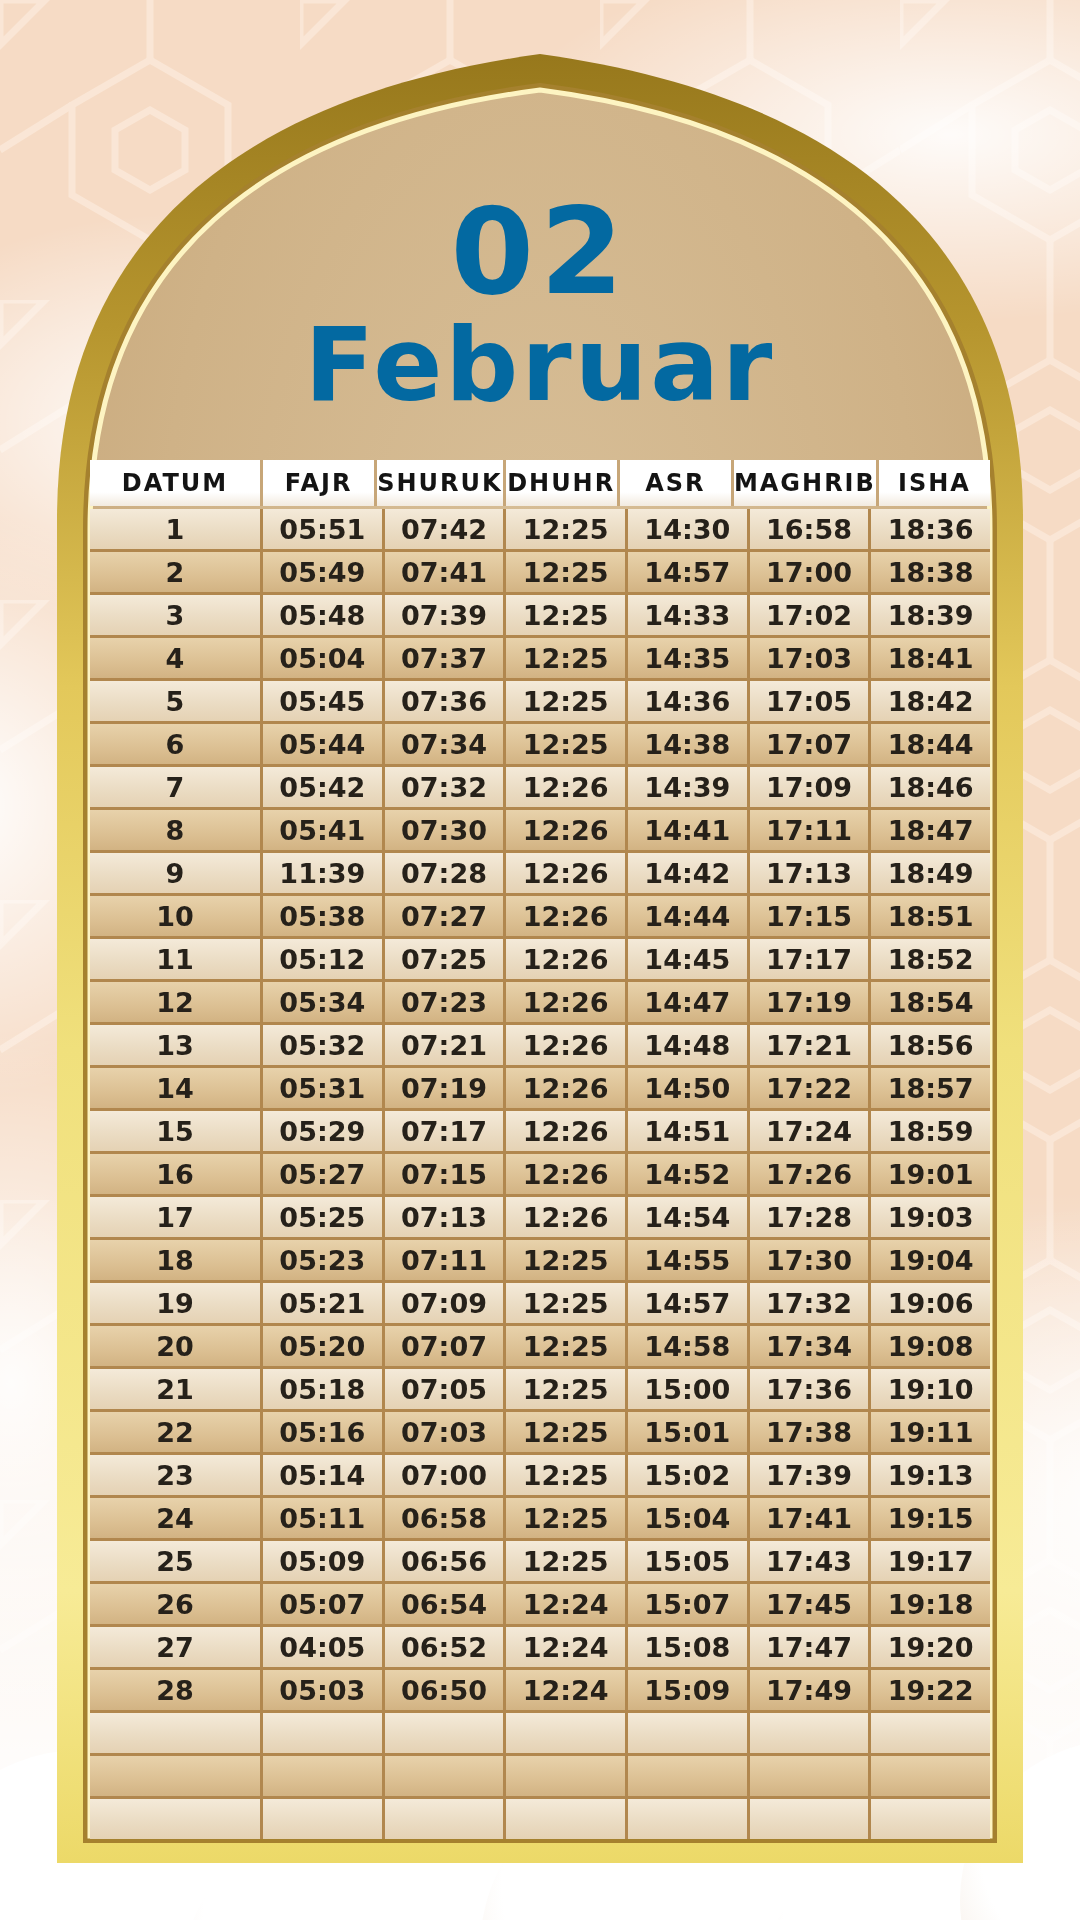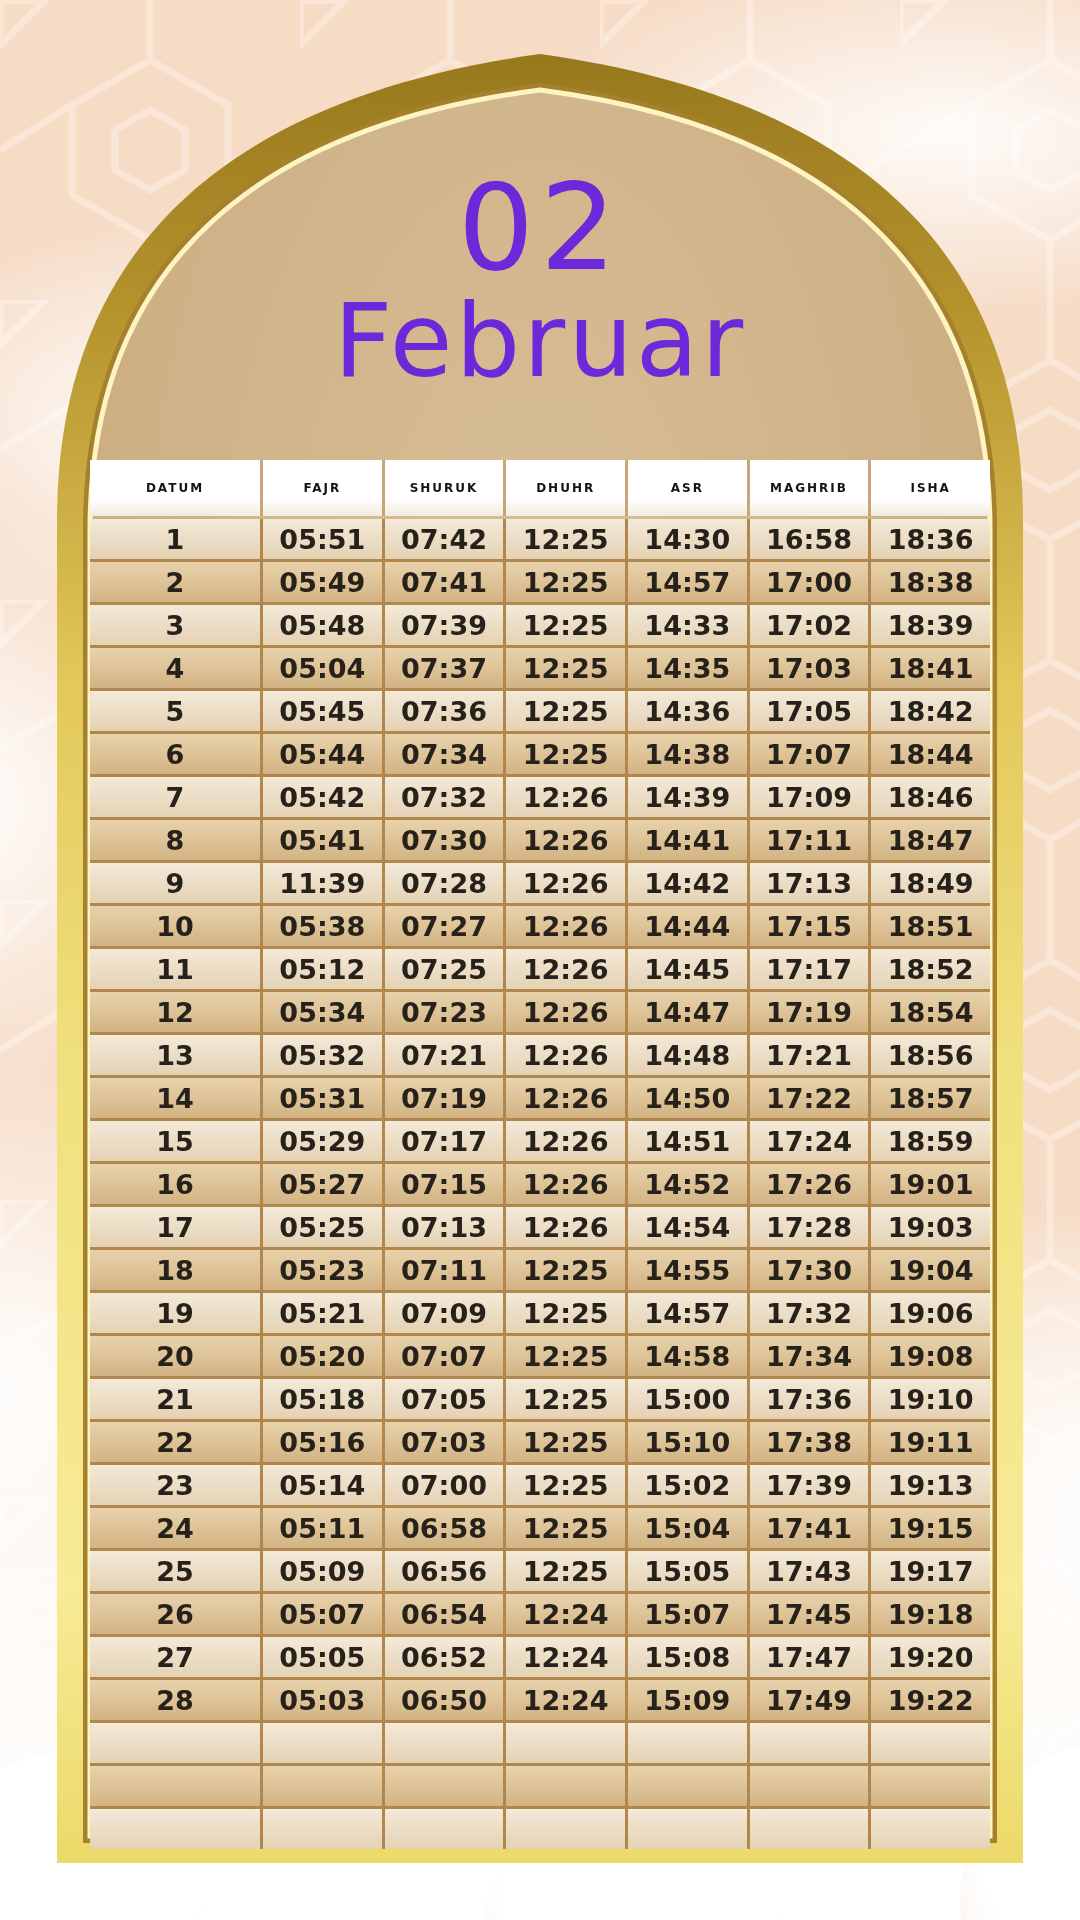--- a/index.html
+++ b/index.html
@@ -19,35 +19,35 @@
       radial-gradient(ellipse 380px 500px at 1% 72%,  rgba(255,255,255,.9),  rgba(255,255,255,0) 70%),
       radial-gradient(ellipse 460px 420px at 103% 78%,rgba(255,255,255,.92), rgba(255,255,255,0) 70%),
       linear-gradient(180deg, rgba(255,255,255,0) 62%, rgba(255,255,255,.75) 82%, #ffffff 96%);
   }
   .puff{position:absolute;border-radius:50%;
     background:radial-gradient(circle at 50% 32%, #ffffff 52%, #f7efe7 78%, #e9dccf 100%);}
   
   .arch{position:absolute;inset:0;}
   
   .title{
-    position:absolute;top:168px;left:0;width:100%;
-    text-align:center;color:#6d28d9;font-weight:normal;line-height:1;
+    position:absolute;top:192px;left:0;width:100%;
+    text-align:center;color:#0369a1;font-weight:bold;line-height:1;
   }
   .title .num{font-size:120px;letter-spacing:6px;}
   .title .month{font-size:102px;letter-spacing:3px;margin-top:2px;}
   
   .ptable{position:absolute;left:90px;top:460px;width:900px;}
   .thead{
     display:grid;grid-template-columns:170px repeat(6,1fr);gap:3px;
     background:#c7a678;margin-bottom:3px;
   }
   .thead .hcell{
-    height:56px;display:flex;align-items:center;justify-content:center;
+    height:46px;display:flex;align-items:center;justify-content:center;
     background:linear-gradient(180deg,#ffffff 70%,#f2eadf 100%);
-    font-size:12px;font-weight:bold;letter-spacing:2px;color:#141414;
+    font-size:24px;font-weight:bold;letter-spacing:2px;color:#141414;
   }
   .tbody{
     display:grid;grid-template-columns:170px repeat(6,1fr);
     grid-auto-rows:40px;gap:3px;background:#b1874e;
   }
   .cell{
     display:flex;align-items:center;justify-content:center;
     font-size:27px;font-weight:bold;color:#26211a;
   }
   .cell.light{background:linear-gradient(180deg,#f4ead9 0%,#eadbc2 60%,#e5d2b4 100%);}
@@ -264,21 +264,21 @@
         <div class="cell light">05:18</div>
         <div class="cell light">07:05</div>
         <div class="cell light">12:25</div>
         <div class="cell light">15:00</div>
         <div class="cell light">17:36</div>
         <div class="cell light">19:10</div>
         <div class="cell dark">22</div>
         <div class="cell dark">05:16</div>
         <div class="cell dark">07:03</div>
         <div class="cell dark">12:25</div>
-        <div class="cell dark">15:10</div>
+        <div class="cell dark">15:01</div>
         <div class="cell dark">17:38</div>
         <div class="cell dark">19:11</div>
         <div class="cell light">23</div>
         <div class="cell light">05:14</div>
         <div class="cell light">07:00</div>
         <div class="cell light">12:25</div>
         <div class="cell light">15:02</div>
         <div class="cell light">17:39</div>
         <div class="cell light">19:13</div>
         <div class="cell dark">24</div>
@@ -296,21 +296,21 @@
         <div class="cell light">17:43</div>
         <div class="cell light">19:17</div>
         <div class="cell dark">26</div>
         <div class="cell dark">05:07</div>
         <div class="cell dark">06:54</div>
         <div class="cell dark">12:24</div>
         <div class="cell dark">15:07</div>
         <div class="cell dark">17:45</div>
         <div class="cell dark">19:18</div>
         <div class="cell light">27</div>
-        <div class="cell light">05:05</div>
+        <div class="cell light">04:05</div>
         <div class="cell light">06:52</div>
         <div class="cell light">12:24</div>
         <div class="cell light">15:08</div>
         <div class="cell light">17:47</div>
         <div class="cell light">19:20</div>
         <div class="cell dark">28</div>
         <div class="cell dark">05:03</div>
         <div class="cell dark">06:50</div>
         <div class="cell dark">12:24</div>
         <div class="cell dark">15:09</div>

